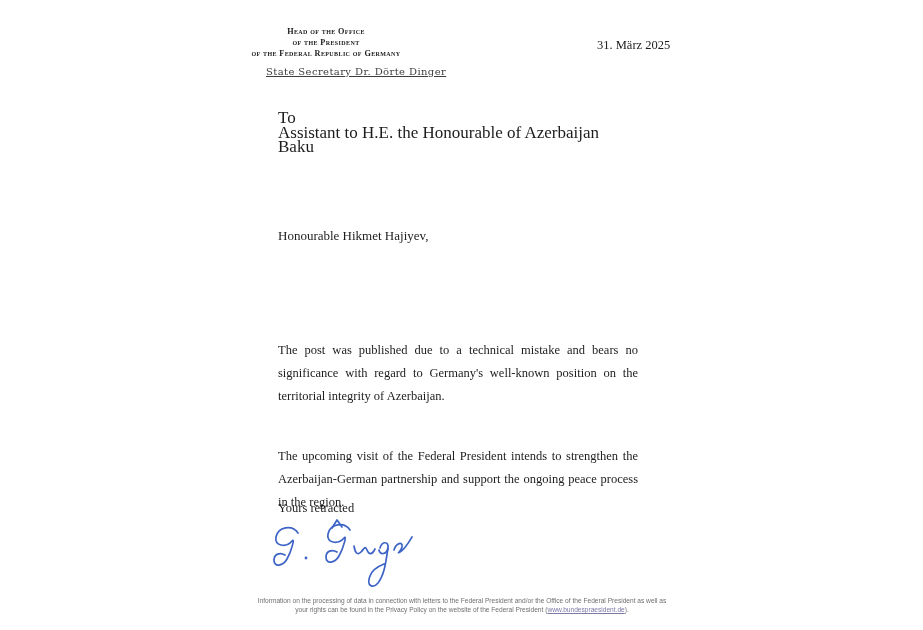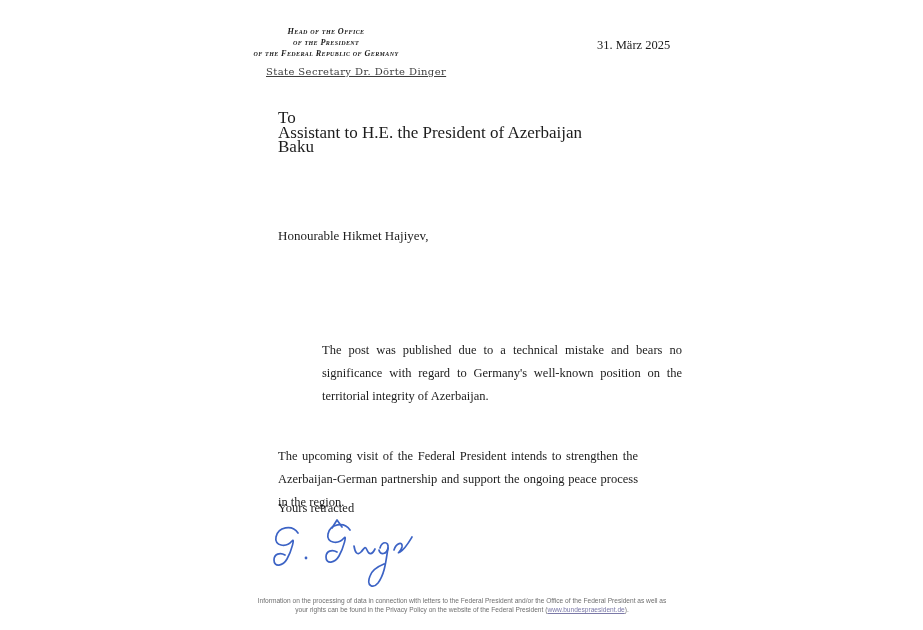--- a/index.html
+++ b/index.html
@@ -17,21 +17,20 @@
     position: absolute;
     left: 238px; top: 26px;
     width: 176px;
     text-align: center;
     font-variant: small-caps;
     font-weight: bold;
     font-size: 8.2px;
     line-height: 11px;
     letter-spacing: 0.4px;
     color: #1a1a1a;
-    font-style: italic;
   }
   .signatory-line {
     position: absolute;
     left: 266px; top: 66px;
     font-family: "DejaVu Serif", serif;
     font-size: 10px;
     letter-spacing: 0.4px;
     color: #3d3d3d;
     text-decoration: underline;
   }
@@ -57,21 +56,21 @@
   }
   .body-par {
     position: absolute;
     left: 278px;
     width: 360px;
     font-size: 12.5px;
     line-height: 23.2px;
     text-align: justify;
   }
   .par-1 { top: 262px; }
-  .par-2 { top: 339px; margin-left: 44px; }
+  .par-2 { top: 339px; }
   .par-3 { top: 392px; }
   .par-4 { top: 445px; }
   .closing {
     position: absolute;
     left: 278px; top: 501px;
     font-size: 12.5px;
   }
   .signature {
     position: absolute;
     left: 262px; top: 512px;
@@ -103,21 +102,21 @@
     <div>of the President</div>
     <div>of the Federal Republic of Germany</div>
   </div>
 
   <div class="signatory-line">State Secretary Dr. Dörte Dinger</div>
 
   <div class="date">31. März 2025</div>
 
   <div class="recipient">
     <div>To</div>
-    <div>Assistant to H.E. the President of Azerbaijan</div>
+    <div>Assistant to H.E. the Honourable of Azerbaijan</div>
     <div>Baku</div>
   </div>
 
   <div class="salutation">Honourable Hikmet Hajiyev,</div>
 
   <div class="body-par par-2">The post was published due to a technical mistake and bears no significance with regard to Germany's well-known position on the territorial integrity of Azerbaijan.</div>
   <div class="body-par par-4">The upcoming visit of the Federal President intends to strengthen the Azerbaijan-German partnership and support the ongoing peace process in the region.</div>
 
   <div class="closing">Yours retracted</div>
 

